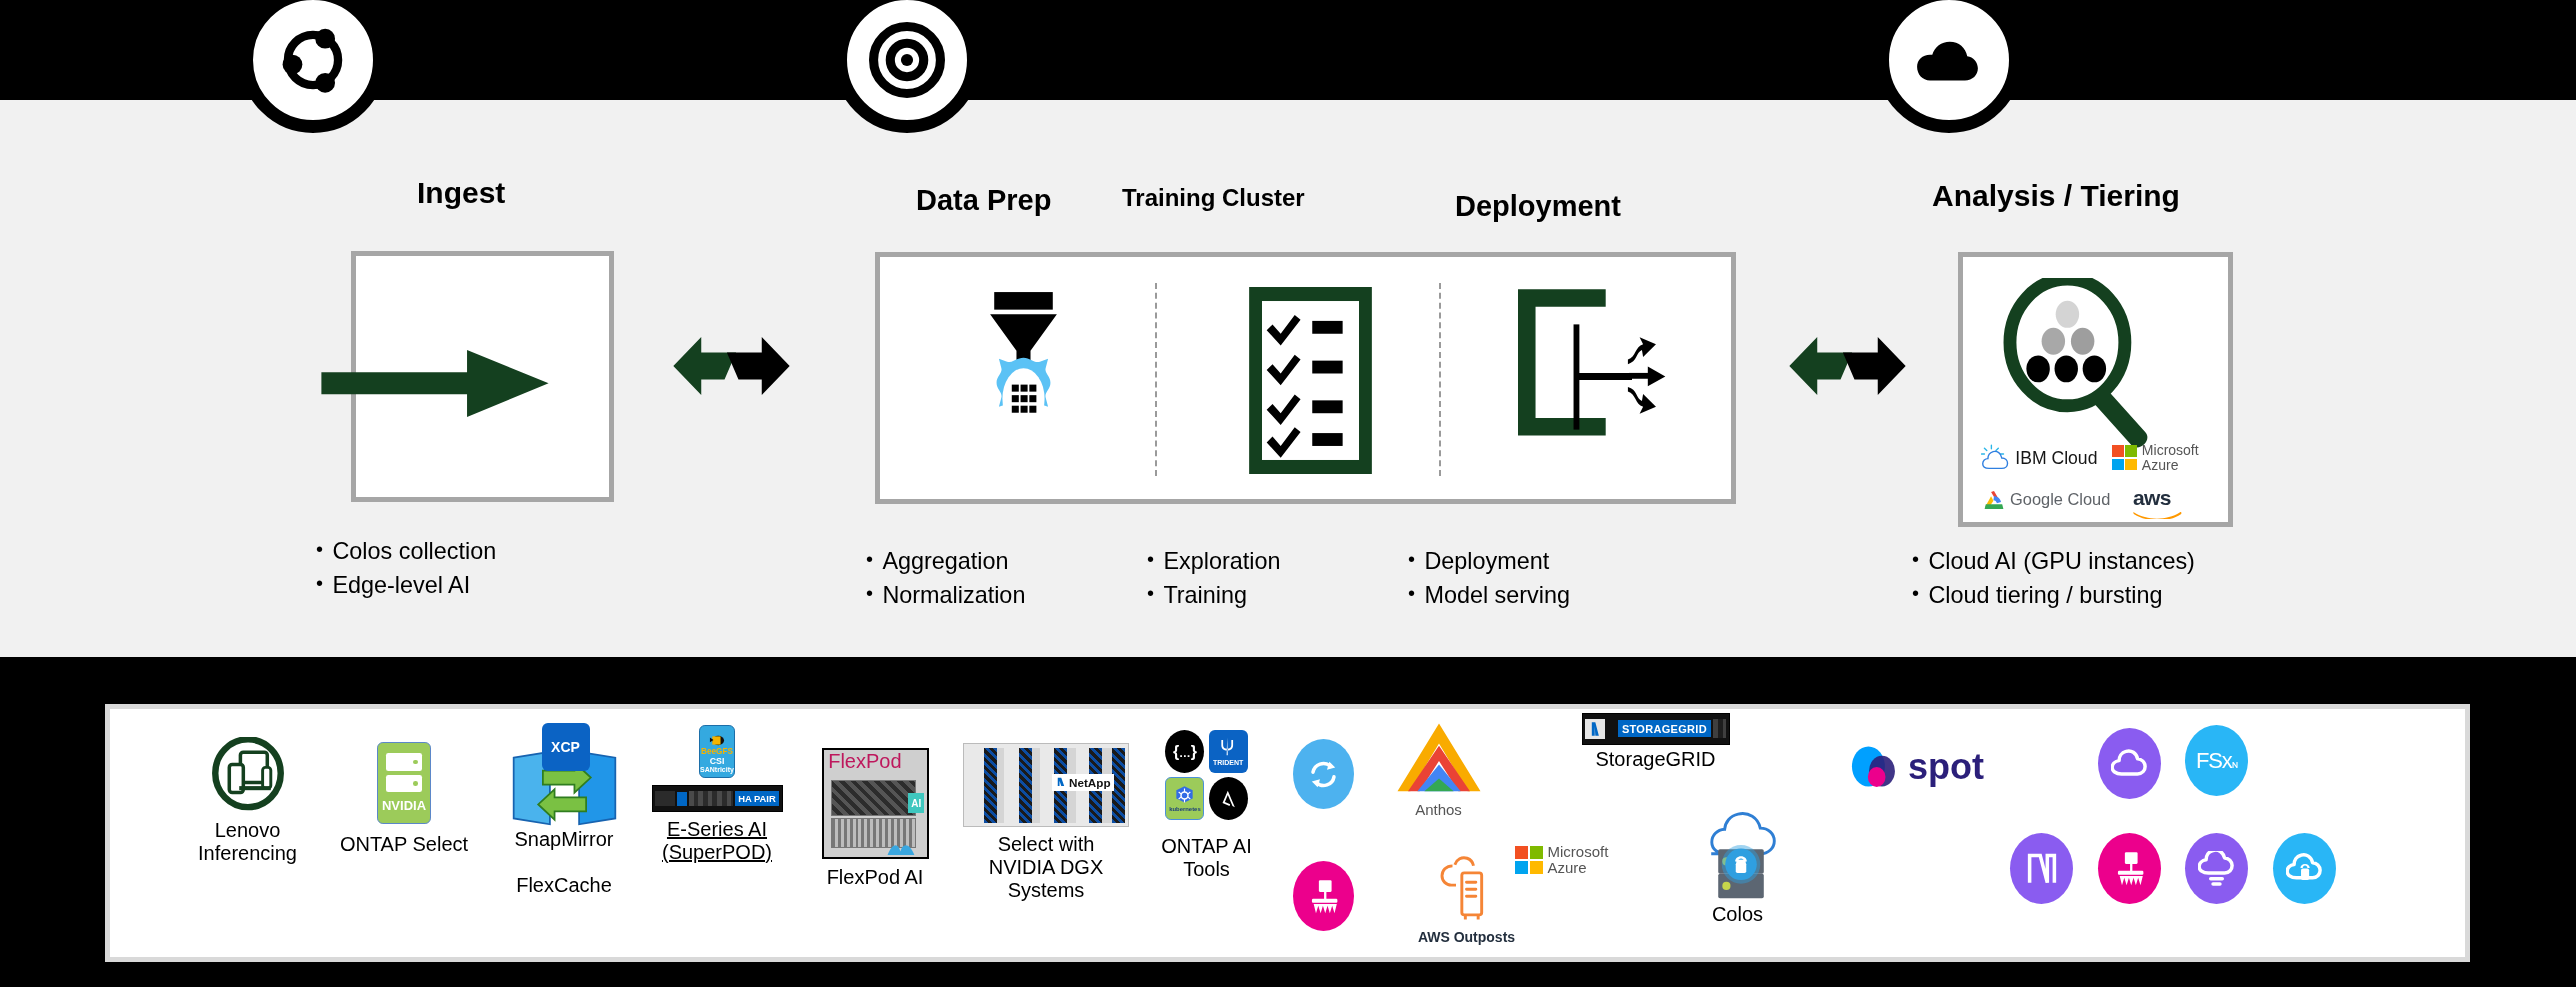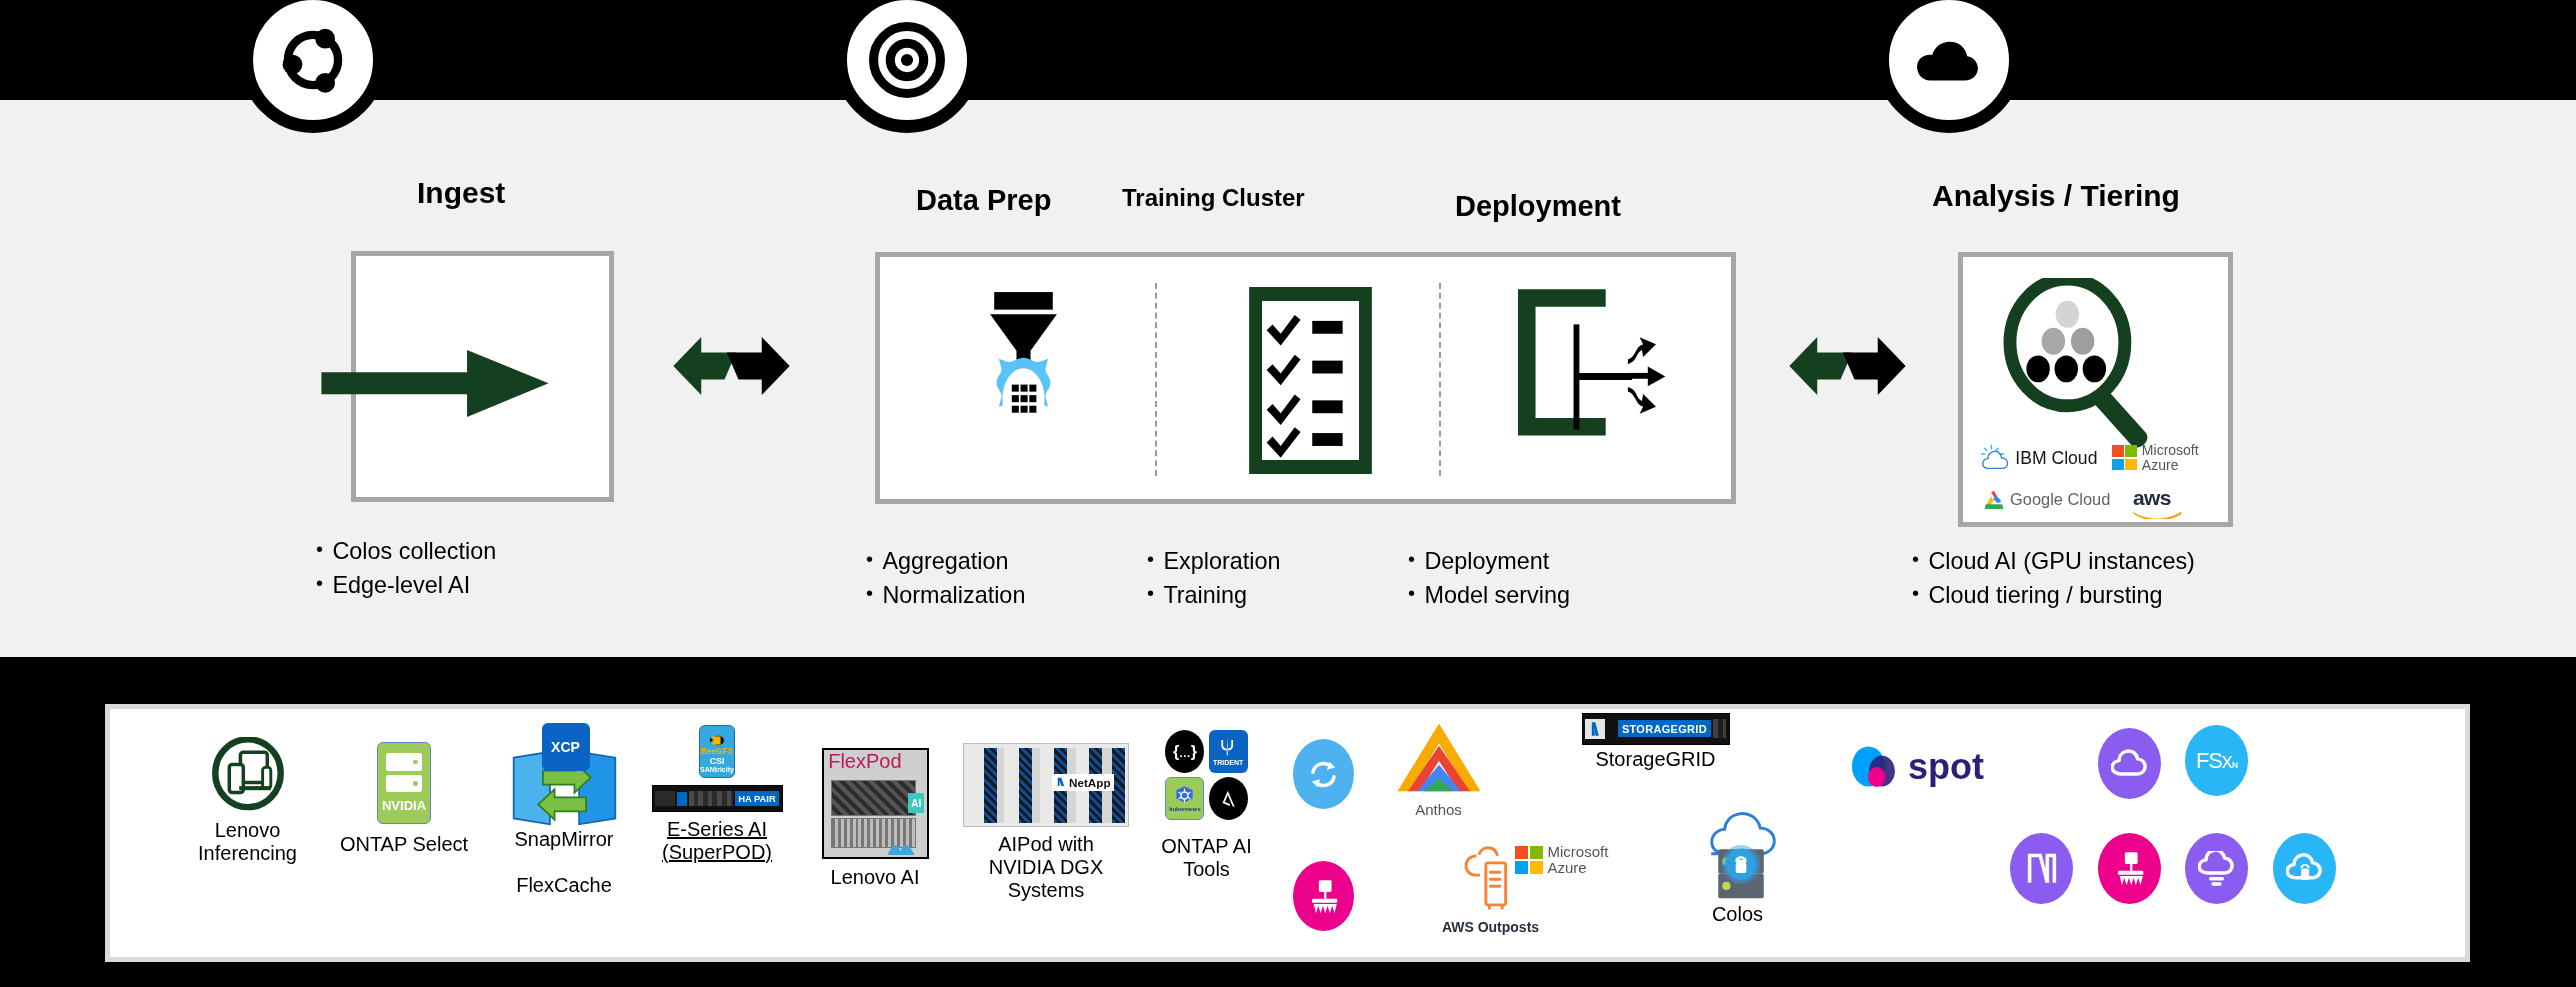--- a/index.html
+++ b/index.html
@@ -351,40 +351,40 @@
       <div style="font-size:20px;padding-left:4.7px;color:#be185d;">FlexPod</div>
       <div style="position:absolute;left:7px;top:30px;width:83px;height:34px;background:#3a3a3a;
                   background-image:repeating-linear-gradient(45deg,#555 0 4.1px,#2c2c2c 4.1px 8.2px);border:1.8px solid #777;"></div>
       <div style="position:absolute;left:7px;top:68px;width:83px;height:28px;background:#9a9a9a;
                   background-image:repeating-linear-gradient(90deg,#777 0 2.9px,#bdbdbd 2.9px 5.9px);border:1.2px solid #777;"></div>
       <span style="position:absolute;right:2.3px;top:43px;background:#3fc7bf;color:#fff;font-size:10px;font-weight:bold;padding:4.7px 2.9px;">AI</span>
       <svg width="41" height="23.4" viewBox="0 0 70 40" style="position:absolute;right:1.2px;bottom:0;">
         <path fill="#3aa7e0" d="M6 36c8-20 18-22 22-6 4-16 16-14 24 6z"></path>
       </svg>
     </div>
-    <div class="plabel" style="margin-top:7px;">Lenovo AI</div>
+    <div class="plabel" style="margin-top:7px;">FlexPod AI</div>
   </div>
 
   <div class="prod" style="left:848px;top:34px;width:176px;">
     <div style="width:164px;height:82px;background:#e9e9e9;border:1.2px solid #bbb;position:relative;overflow:hidden;">
       <div style="position:absolute;inset:3.5px;background:
           repeating-linear-gradient(90deg,transparent 0 17.6px,#d5d5d5 17.6px 36px);"></div>
       <div style="position:absolute;top:3.5px;bottom:3.5px;left:20px;width:13px;background:repeating-linear-gradient(45deg,#0c4da2 0 2.9px,#1a1a1a 2.9px 5.9px);"></div>
       <div style="position:absolute;top:3.5px;bottom:3.5px;left:55px;width:13px;background:repeating-linear-gradient(45deg,#0c4da2 0 2.9px,#1a1a1a 2.9px 5.9px);"></div>
       <div style="position:absolute;top:3.5px;bottom:3.5px;left:90px;width:13px;background:repeating-linear-gradient(45deg,#0c4da2 0 2.9px,#1a1a1a 2.9px 5.9px);"></div>
       <div style="position:absolute;top:3.5px;bottom:3.5px;left:125px;width:13px;background:repeating-linear-gradient(45deg,#0c4da2 0 2.9px,#1a1a1a 2.9px 5.9px);"></div>
       <div style="position:absolute;top:3.5px;bottom:3.5px;left:148px;width:13px;background:repeating-linear-gradient(45deg,#0c4da2 0 2.9px,#1a1a1a 2.9px 5.9px);"></div>
       <div style="position:absolute;left:88px;top:30px;background:#fff;padding:1.8px 3.5px;display:flex;align-items:center;">
         <svg width="11.7" height="11.7" viewBox="0 0 20 20">
             <path fill="#0067c5" d="M3 17V3h6l5 14h-5L6 8v9z"></path>
           </svg>
         <span style="font-size:11.7px;font-weight:bold;color:#111;margin-left:1.8px;">NetApp</span>
       </div>
     </div>
-    <div class="plabel" style="margin-top:5.9px;">AIPod with
+    <div class="plabel" style="margin-top:5.9px;">Select with
 NVIDIA DGX
 Systems</div>
   </div>
 
   <div class="prod" style="left:1035px;top:21px;width:123px;">
     <div style="display:grid;grid-template-columns:39px 39px;grid-gap:4.1px;">
       <span class="pill" style="width:39px;height:43px;background:#000;">
         <span style="color:#fff;font-size:16px;font-weight:bold;">{<i style="font-style:normal;font-size:11.7px;">…</i>}</span>
       </span>
       <span class="chip" style="width:39px;height:43px;background:#0b63c4;">
@@ -442,21 +442,21 @@
       <svg width="88" height="76" viewBox="0 0 150 130">
         <path fill="#f9ab00" d="M75 6 L146 122 h-22 L75 40 L26 122 H4 Z"></path>
         <path fill="#ea4335" d="M75 44 L128 122 h-20 L75 70 L42 122 H22 Z"></path>
         <path fill="#4285f4" d="M75 76 L112 122 H38 Z"></path>
         <path fill="#34a853" d="M75 100 L100 122 H50 Z"></path>
       </svg>
     </span>
     <div class="plabel tiny">Anthos</div>
   </div>
 
-  <div class="prod" style="left:1301px;top:134px;width:111px;margin-left:24px;">
+  <div class="prod" style="left:1301px;top:144px;width:111px;">
     <span>
       <svg width="59" height="70" viewBox="0 0 100 120">
         <path d="M26 22c-11 0-18 8-18 17s7 16 16 16h8" fill="none" stroke="#f58536" stroke-width="5"></path>
         <path d="M30 20c3-9 12-14 21-11 6 2 10 7 11 13" fill="none" stroke="#f58536" stroke-width="5"></path>
         <rect x="42" y="34" width="34" height="72" rx="4" fill="none" stroke="#f58536" stroke-width="5"></rect>
         <g stroke="#f58536" stroke-width="5" stroke-linecap="round">
           <path d="M50 50h16M50 62h16M50 74h16"></path>
           </g>
         <path d="M48 106v8M70 106v8" stroke="#f58536" stroke-width="5"></path>
       </svg>

